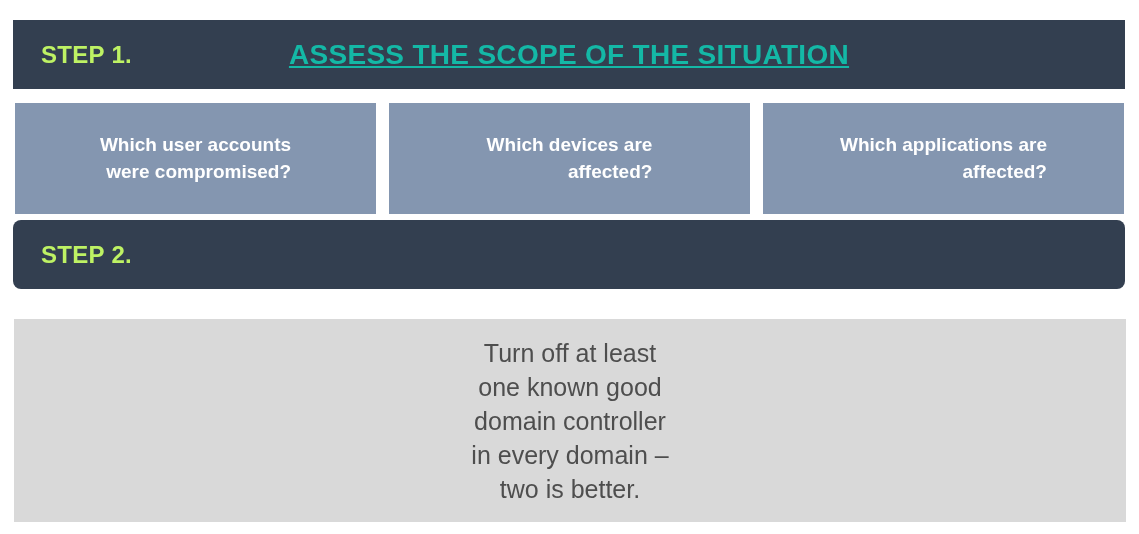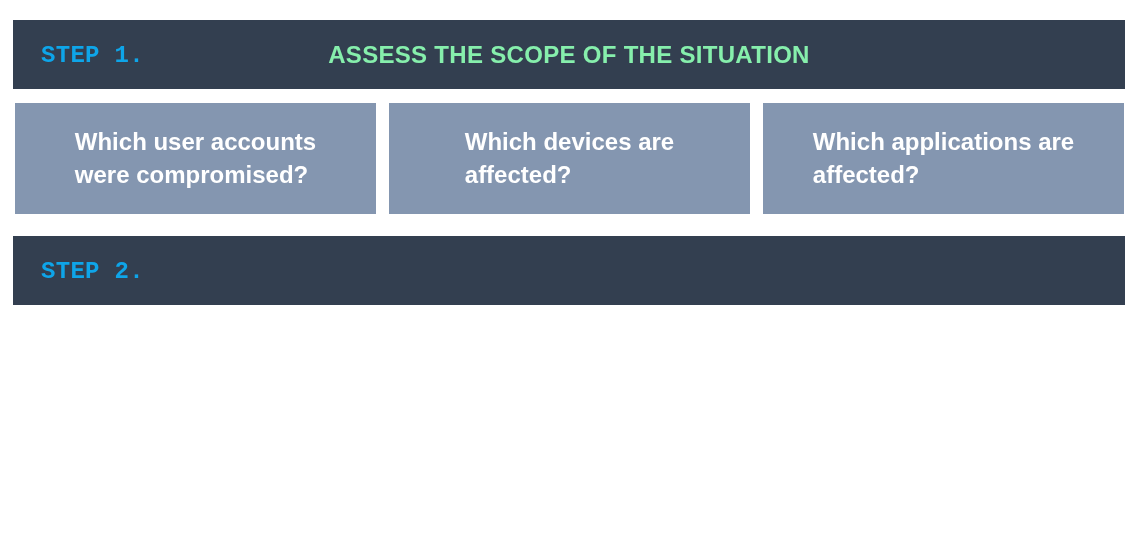--- a/index.html
+++ b/index.html
@@ -16,66 +16,66 @@
     overflow: hidden;
   }
   .step-header {
     position: absolute;
     left: 13px;
     width: 1112px;
     height: 69px;
     background: #333F50;
   }
   .step-header--1 { top: 20px; }
-  .step-header--2 { top: 236px; }
+  .step-header--2 { top: 220px; border-radius: 8px; }
   .step-label {
     position: absolute;
     left: 28px;
     top: 50%;
     transform: translateY(-50%);
-    color: #0ea5e9;
+    color: #bef264;
     font-size: 24px;
     font-weight: 700;
     letter-spacing: 0.3px;
     white-space: nowrap;
-    font-family: Liberation Mono, monospace;
   }
   .step-title {
     position: absolute;
     left: 0;
     right: 0;
     top: 50%;
     transform: translateY(-50%);
     text-align: center;
-    color: #86efac;
-    font-size: 24px;
+    color: #14b8a6;
+    font-size: 28px;
     font-weight: 700;
     letter-spacing: 0.3px;
     white-space: nowrap;
+    text-decoration: underline;
   }
   .question-row {
     position: absolute;
     left: 15px;
     top: 103px;
     width: 1109px;
     height: 111px;
     display: flex;
     gap: 13px;
   }
   .question-box {
     flex: 1 1 0;
     background: #8496B0;
     color: #ffffff;
-    font-size: 24px;
+    font-size: 19px;
     font-weight: 700;
     line-height: 1.37;
     display: flex;
     align-items: center;
     justify-content: center;
-    text-align: left;
+    text-align: right;
     white-space: pre-line;
     padding: 0 0;
     box-sizing: border-box;
   }
   .action-row {
     position: absolute;
     left: 14px;
     top: 319px;
     width: 1112px;
     height: 203px;
@@ -115,15 +115,20 @@
 affected?</div>
     <div class="question-box">Which applications are
 affected?</div>
   </div>
 
   <div class="step-header step-header--2">
     <span class="step-label">STEP 2.</span>
   </div>
 
   <div class="action-row">
+    <div class="action-box">Turn off at least
+one known good
+domain controller
+in every domain –
+two is better.</div>
   </div>
 
 </div>
 
 </body></html>

